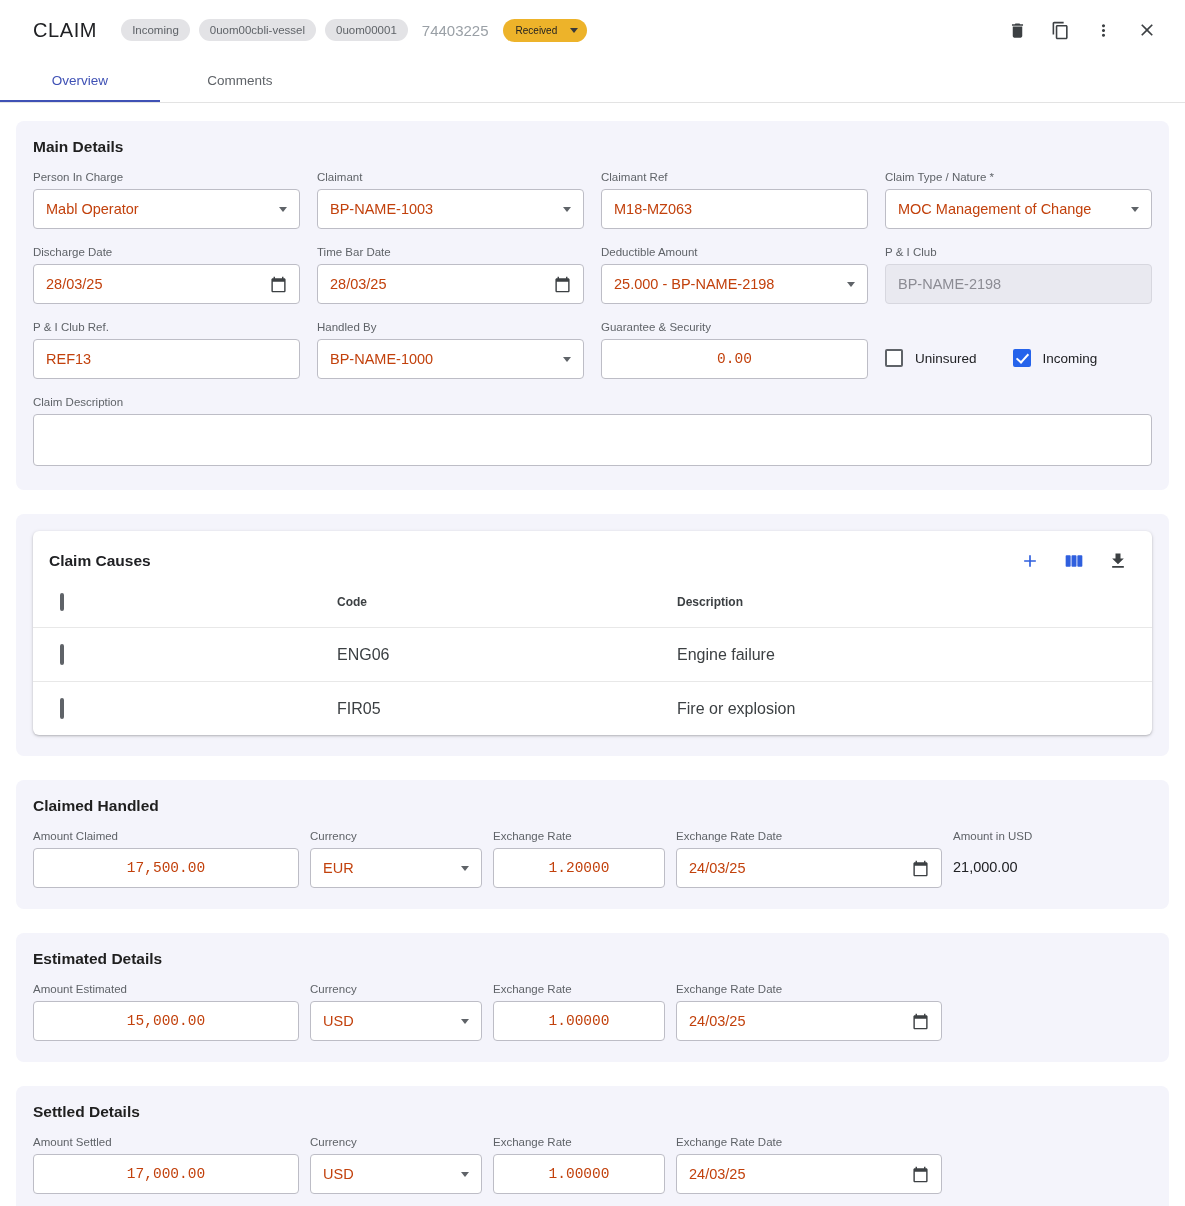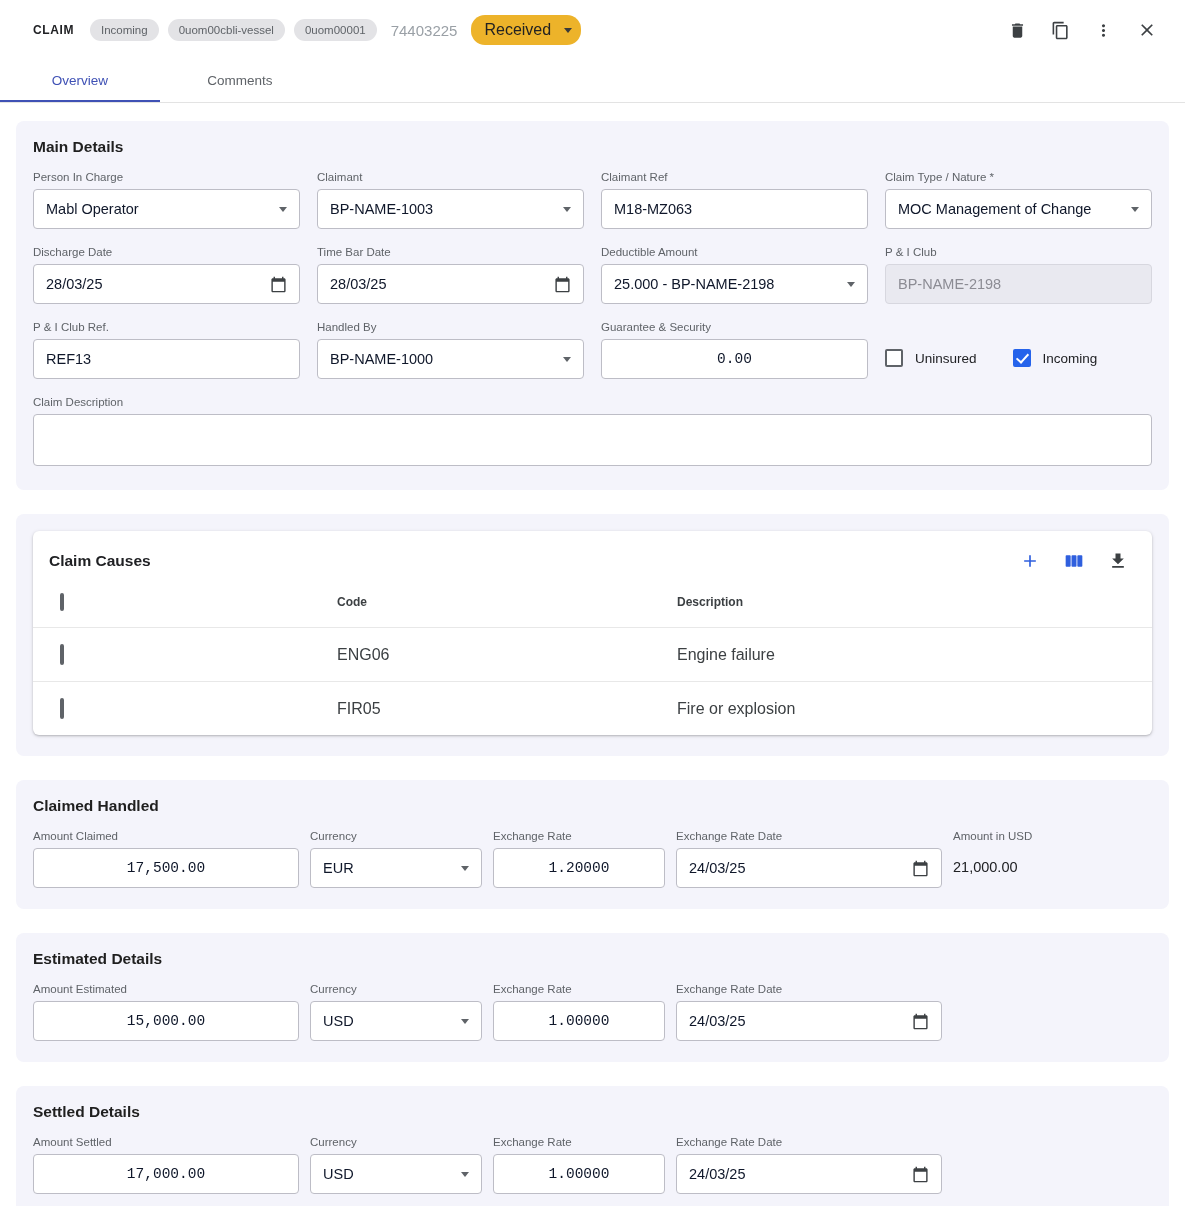--- a/index.html
+++ b/index.html
@@ -4,42 +4,42 @@
 <style>
   * { box-sizing: border-box; margin: 0; padding: 0; }
   html,body { background:#fff; }
   body {
     width:1185px; min-height:1206px;
     font-family:"Liberation Sans","DejaVu Sans",sans-serif;
     color:#202124; font-size:14px;
   }
   
   .app-header { display:flex; align-items:center; height:60px; padding:0 28px 0 33px; background:#fff; }
-  .page-title { font-size:12px; font-weight:700; letter-spacing:.6px; margin-right:16px; }
+  .page-title { font-size:20px; font-weight:400; letter-spacing:.6px; margin-right:24px; }
   .chip { background:#e3e3e6; color:#5f6368; font-size:11.5px; padding:5px 11px; border-radius:13px; margin-right:9px; white-space:nowrap; }
   .claim-id { color:#9aa0a6; font-size:15px; margin:0 14px 0 5px; }
   .status-pill { display:flex; align-items:center; background:#edb32a; border-radius:14px; overflow:hidden; cursor:pointer; }
-  .status-label { font-size:16px; font-weight:500; color:#222; padding:6px 8px 6px 13px; }
+  .status-label { font-size:10px; font-weight:500; color:#222; padding:6px 8px 6px 13px; }
   .status-caret-wrap { display:flex; align-items:center; justify-content:center; padding:6px 9px 6px 5px; }
   .caret { width:0; height:0; border-left:4.5px solid transparent; border-right:4.5px solid transparent; border-top:5px solid #5f6368; }
   .status-caret-wrap .caret { border-top-color:#3a3a3a; }
   .header-icons { margin-left:auto; display:flex; align-items:center; gap:24px; }
   .icon-btn { display:flex; align-items:center; justify-content:center; cursor:pointer; }
   .icon-btn svg { fill:#3c4043; }
   
   .tabs { display:flex; border-bottom:1px solid #e3e3e3; }
   .tab { width:160px; text-align:center; padding:13px 0 12px; font-size:13.5px; color:#5f6368; cursor:pointer; border-bottom:2px solid transparent; }
   .tab.active { color:#3f51b5; font-weight:500; border-bottom-color:#3f51b5; }
   
   .section { background:#f4f4fb; border-radius:8px; margin:18px 16px 24px; padding:17px 17px 21px; }
   .section-title { font-size:15.5px; font-weight:700; color:#1f1f1f; margin-bottom:15px; }
   .grid4 { display:grid; grid-template-columns:repeat(4,1fr); column-gap:17px; row-gap:17px; }
   .grid-claimed { display:grid; grid-template-columns:266px 172px 172px 266px 1fr; column-gap:11px; }
   .field label { display:block; font-size:11.5px; color:#5f6368; margin-bottom:6px; }
-  .control { height:40px; background:#fff; border:1px solid #bdbdc6; border-radius:4px; display:flex; align-items:center; padding:0 12px; font-size:14.5px; color:#0f172a; }
+  .control { height:40px; background:#fff; border:1px solid #bdbdc6; border-radius:4px; display:flex; align-items:center; padding:0 12px; font-size:14.5px; color:#c2410c; }
   .control input { border:none; outline:none; width:100%; font:inherit; color:inherit; background:transparent; padding:0; }
   .control.right input { text-align:center;font-family:Liberation Mono, monospace; }
   .control.select { justify-content:space-between; cursor:pointer; gap:8px; }
   .control.select .val { overflow:hidden; text-overflow:ellipsis; white-space:nowrap; }
   .control.disabled { background:#e9e9f0; border-color:#d7d7df; color:#8c8c94; }
   .control .cal-icon { display:flex; cursor:pointer; margin-left:8px; }
   .control .cal-icon svg { fill:#3c4043; }
   .span-all { grid-column:1 / -1; }
   textarea.desc { width:100%; height:52px; background:#fff; border:1px solid #bdbdc6; border-radius:4px; resize:none; font:inherit; padding:8px 12px; outline:none; }
   

